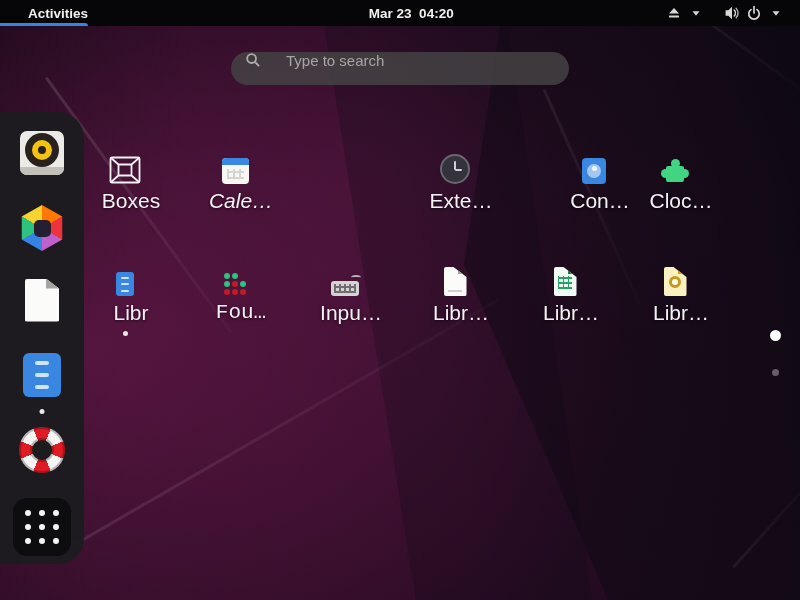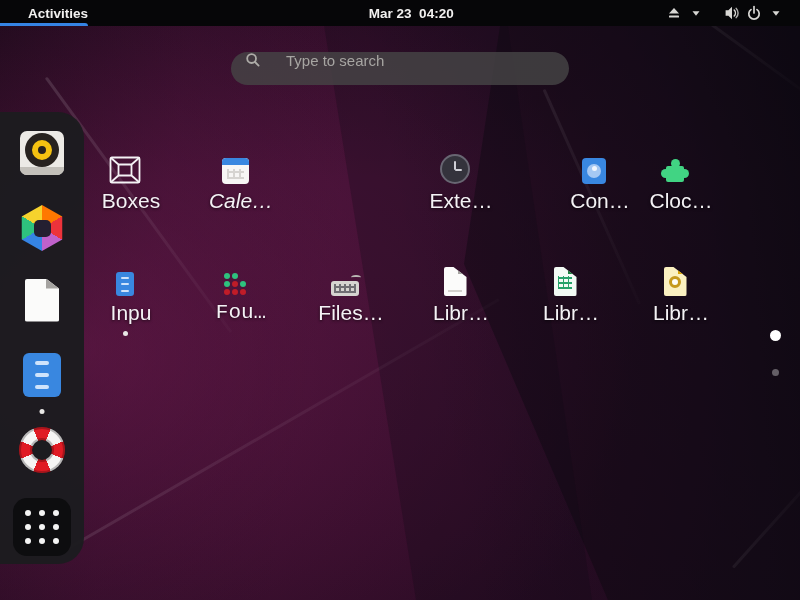--- a/index.html
+++ b/index.html
@@ -333,21 +333,21 @@
   </div>
 
   <div class="app" style="left:73px; top:258px;">
     <span class="app-ico">
       <span class="cab grid-cab">
           <i></i>
           <i></i>
           <i></i>
         </span>
     </span>
-    <span class="app-label">Inpu</span>
+    <span class="app-label">Libr</span>
     <span class="run-dot"></span>
   </div>
   <div class="app" style="left:183px; top:258px;font-family:Liberation Mono, monospace;">
     <span class="app-ico">
       <span class="ic-four">
         <i class="g"></i>
           <i class="g"></i>
           <i class="e"></i>
         <i class="g"></i>
           <i class="r"></i>
@@ -359,21 +359,21 @@
     </span>
     <span class="app-label">Fou…</span>
   </div>
   <div class="app" style="left:293px; top:258px;">
     <span class="app-ico">
       <span class="ic-kbd">
           <b></b>
           <i></i>
         </span>
     </span>
-    <span class="app-label">Files…</span>
+    <span class="app-label">Inpu…</span>
   </div>
   <div class="app" style="left:403px; top:258px;">
     <span class="app-ico">
       <span class="lo-page grid-lo lo-start">
           <span class="lo-fold"></span>
           <i></i>
         </span>
     </span>
     <span class="app-label">Libr…</span>
   </div>

